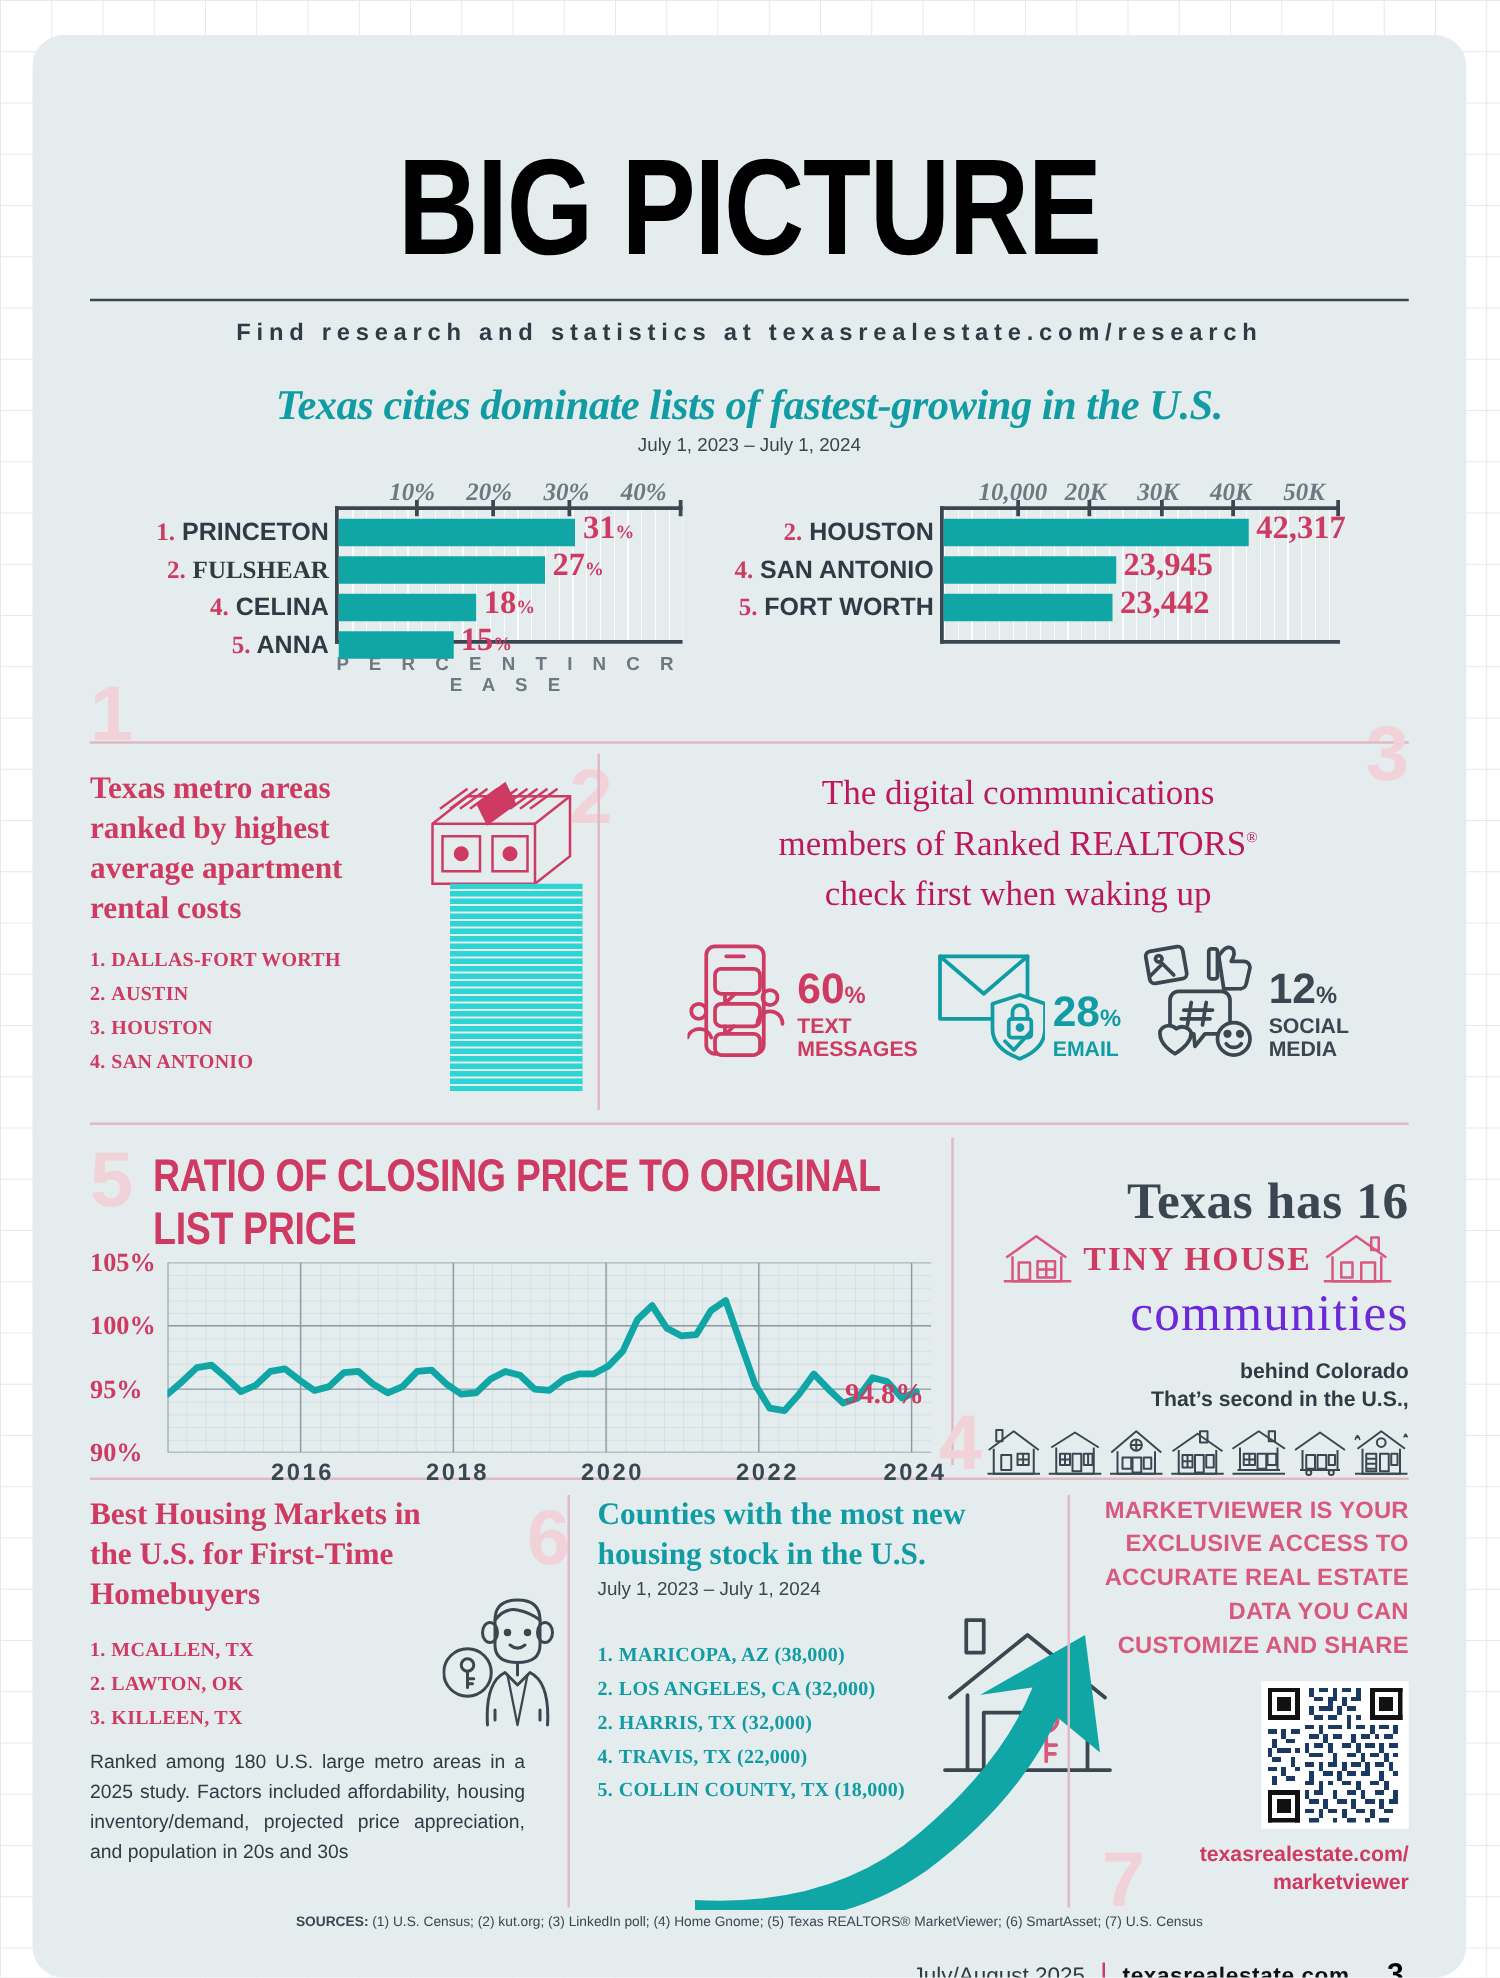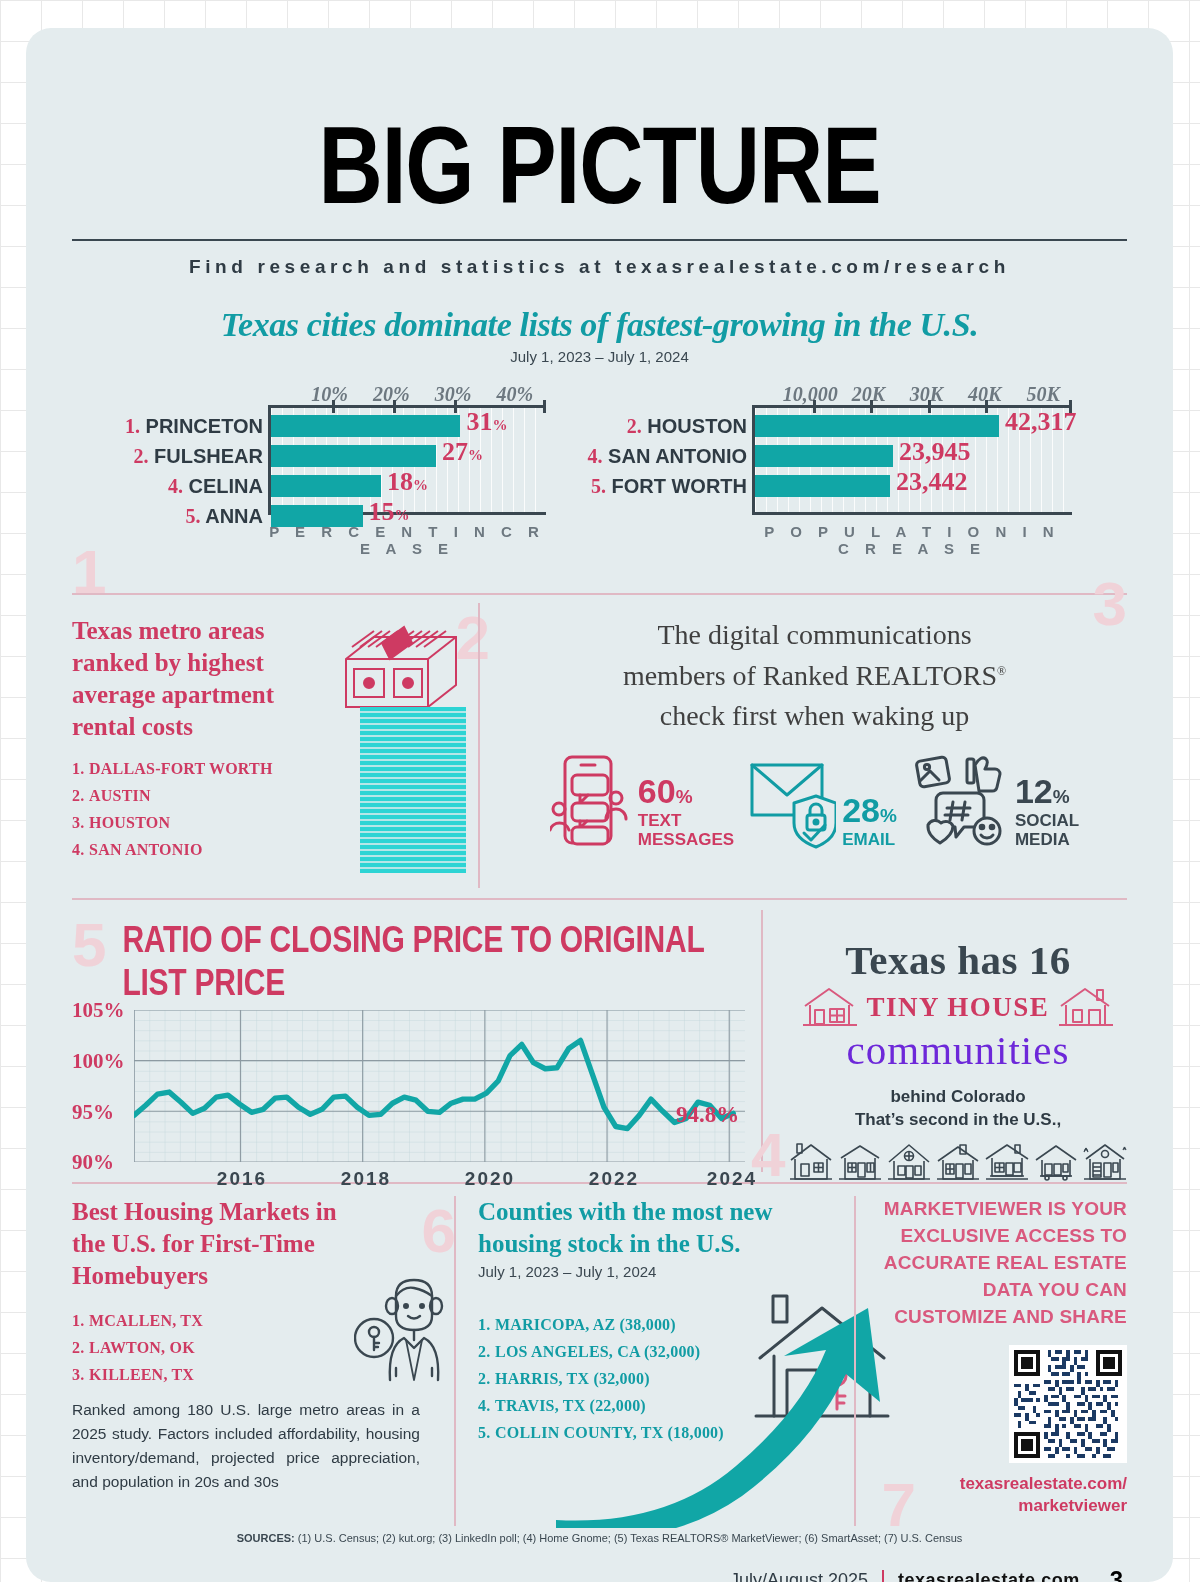--- a/index.html
+++ b/index.html
@@ -97,21 +97,21 @@
   .ranklist li {
     list-style:none; font-size:16px; font-weight:bold; color:#2f3b44;
     margin-bottom:9px; letter-spacing:.2px;
   }
   .ranklist li span { color:#CE3A62; font-family:"Liberation Serif", serif; }
   .money-stack { position:absolute; right:4px; top:10px; width:130px; height:260px; }
 
   .col3 { flex:1; position:relative; padding-left:30px; }
   .serif-head {
     text-align:center; font-family:"Liberation Serif", serif; font-size:28px;
-    color:#404040; line-height:1.45; padding-top:12px;
+    color:#be185d; line-height:1.45; padding-top:12px;
   }
   .serif-head sup { font-size:12px; }
   .comms { display:flex; align-items:flex-end; justify-content:center; gap:10px; margin-top:14px; }
   .comm { display:flex; align-items:flex-end; gap:6px; }
   .comm .pct {
     font-family:"Liberation Sans", sans-serif; font-weight:bold; line-height:1;
   }
   .pct .big { font-size:34px; }
   .pct .sm { font-size:19px; }
   .pct .lbl { font-size:17px; font-weight:bold; line-height:1.12; display:block; margin-top:3px; }
@@ -132,21 +132,21 @@
   .lc-xlab {
     position:absolute; font-size:19px; font-weight:bold; color:#3a4750;
     letter-spacing:2px; transform:translateX(-50%);
   }
   .lc-plot { position:absolute; left:62px; right:10px; top:0; height:152px; }
   .lc-annot {
     position:absolute; font-family:"Liberation Serif", serif; font-weight:bold;
     font-size:23px; color:#CE3A62; white-space:nowrap;
   }
 
-  .col4 { flex:1; position:relative; padding-left:34px; text-align:center; }
+  .col4 { flex:1; position:relative; padding-left:34px; text-align:right; }
   .tx-has {
     font-family:"Liberation Serif", serif; font-weight:bold; font-size:41px;
     color:#3a4750; margin-top:26px; letter-spacing:.5px;
   }
   .tiny-row { display:flex; align-items:center; justify-content:center; gap:8px; margin-top:2px; }
   .tiny-txt {
     font-family:"Liberation Serif", serif; font-weight:bold; font-size:27px;
     color:#CE3A62; letter-spacing:1.5px;
   }
   .communities {
@@ -221,21 +221,21 @@
               <span>40%</span>
             </span>
       </div>
       <div class="plot">
         <div class="tick" style="left:22.2%"></div>
         <div class="tick" style="left:44.4%"></div>
         <div class="tick" style="left:66.6%"></div>
         <div class="tick" style="left:99%"></div>
         <ul class="cat-list">
           <li><span>1.</span> <span style="color:#2f3b44;font-family:'Liberation Sans',sans-serif">PRINCETON</span></li>
-          <li><span>2.</span> <span style="color:#2f3b44;font-family:Liberation Sans, sans-serif">FULSHEAR</span></li>
+          <li><span>2.</span> <span style="color:#2f3b44;font-family:Liberation Serif, serif">FULSHEAR</span></li>
           <li><span>4.</span> <span style="color:#2f3b44;font-family:'Liberation Sans',sans-serif">CELINA</span></li>
           <li><span>5.</span> <span style="color:#2f3b44;font-family:'Liberation Sans',sans-serif">ANNA</span></li>
         </ul>
         <div class="bars">
           <div class="bar" style="width:68.9%">
                 <b><span>31</span><i>%</i></b>
               </div>
           <div class="bar" style="width:60.0%">
                 <b><span>27</span><i>%</i></b>
               </div>
@@ -284,21 +284,20 @@
                 <b>42,317</b>
               </div>
           <div class="bar" style="width:43.5%">
                 <b>23,945</b>
               </div>
           <div class="bar" style="width:42.6%">
                 <b>23,442</b>
               </div>
         </div>
       </div>
-      <div class="axis-caption">P O P U L A T I O N   I N C R E A S E</div>
     </div>
   </div>
 
   <div style="position:relative;height:26px;">
     <div class="watermark" style="left:0;top:-16px;">1</div>
     <div class="watermark" style="right:0;top:16px;">3</div>
   </div>
   <div class="hr-pink"></div>
 
   <div class="band2">

